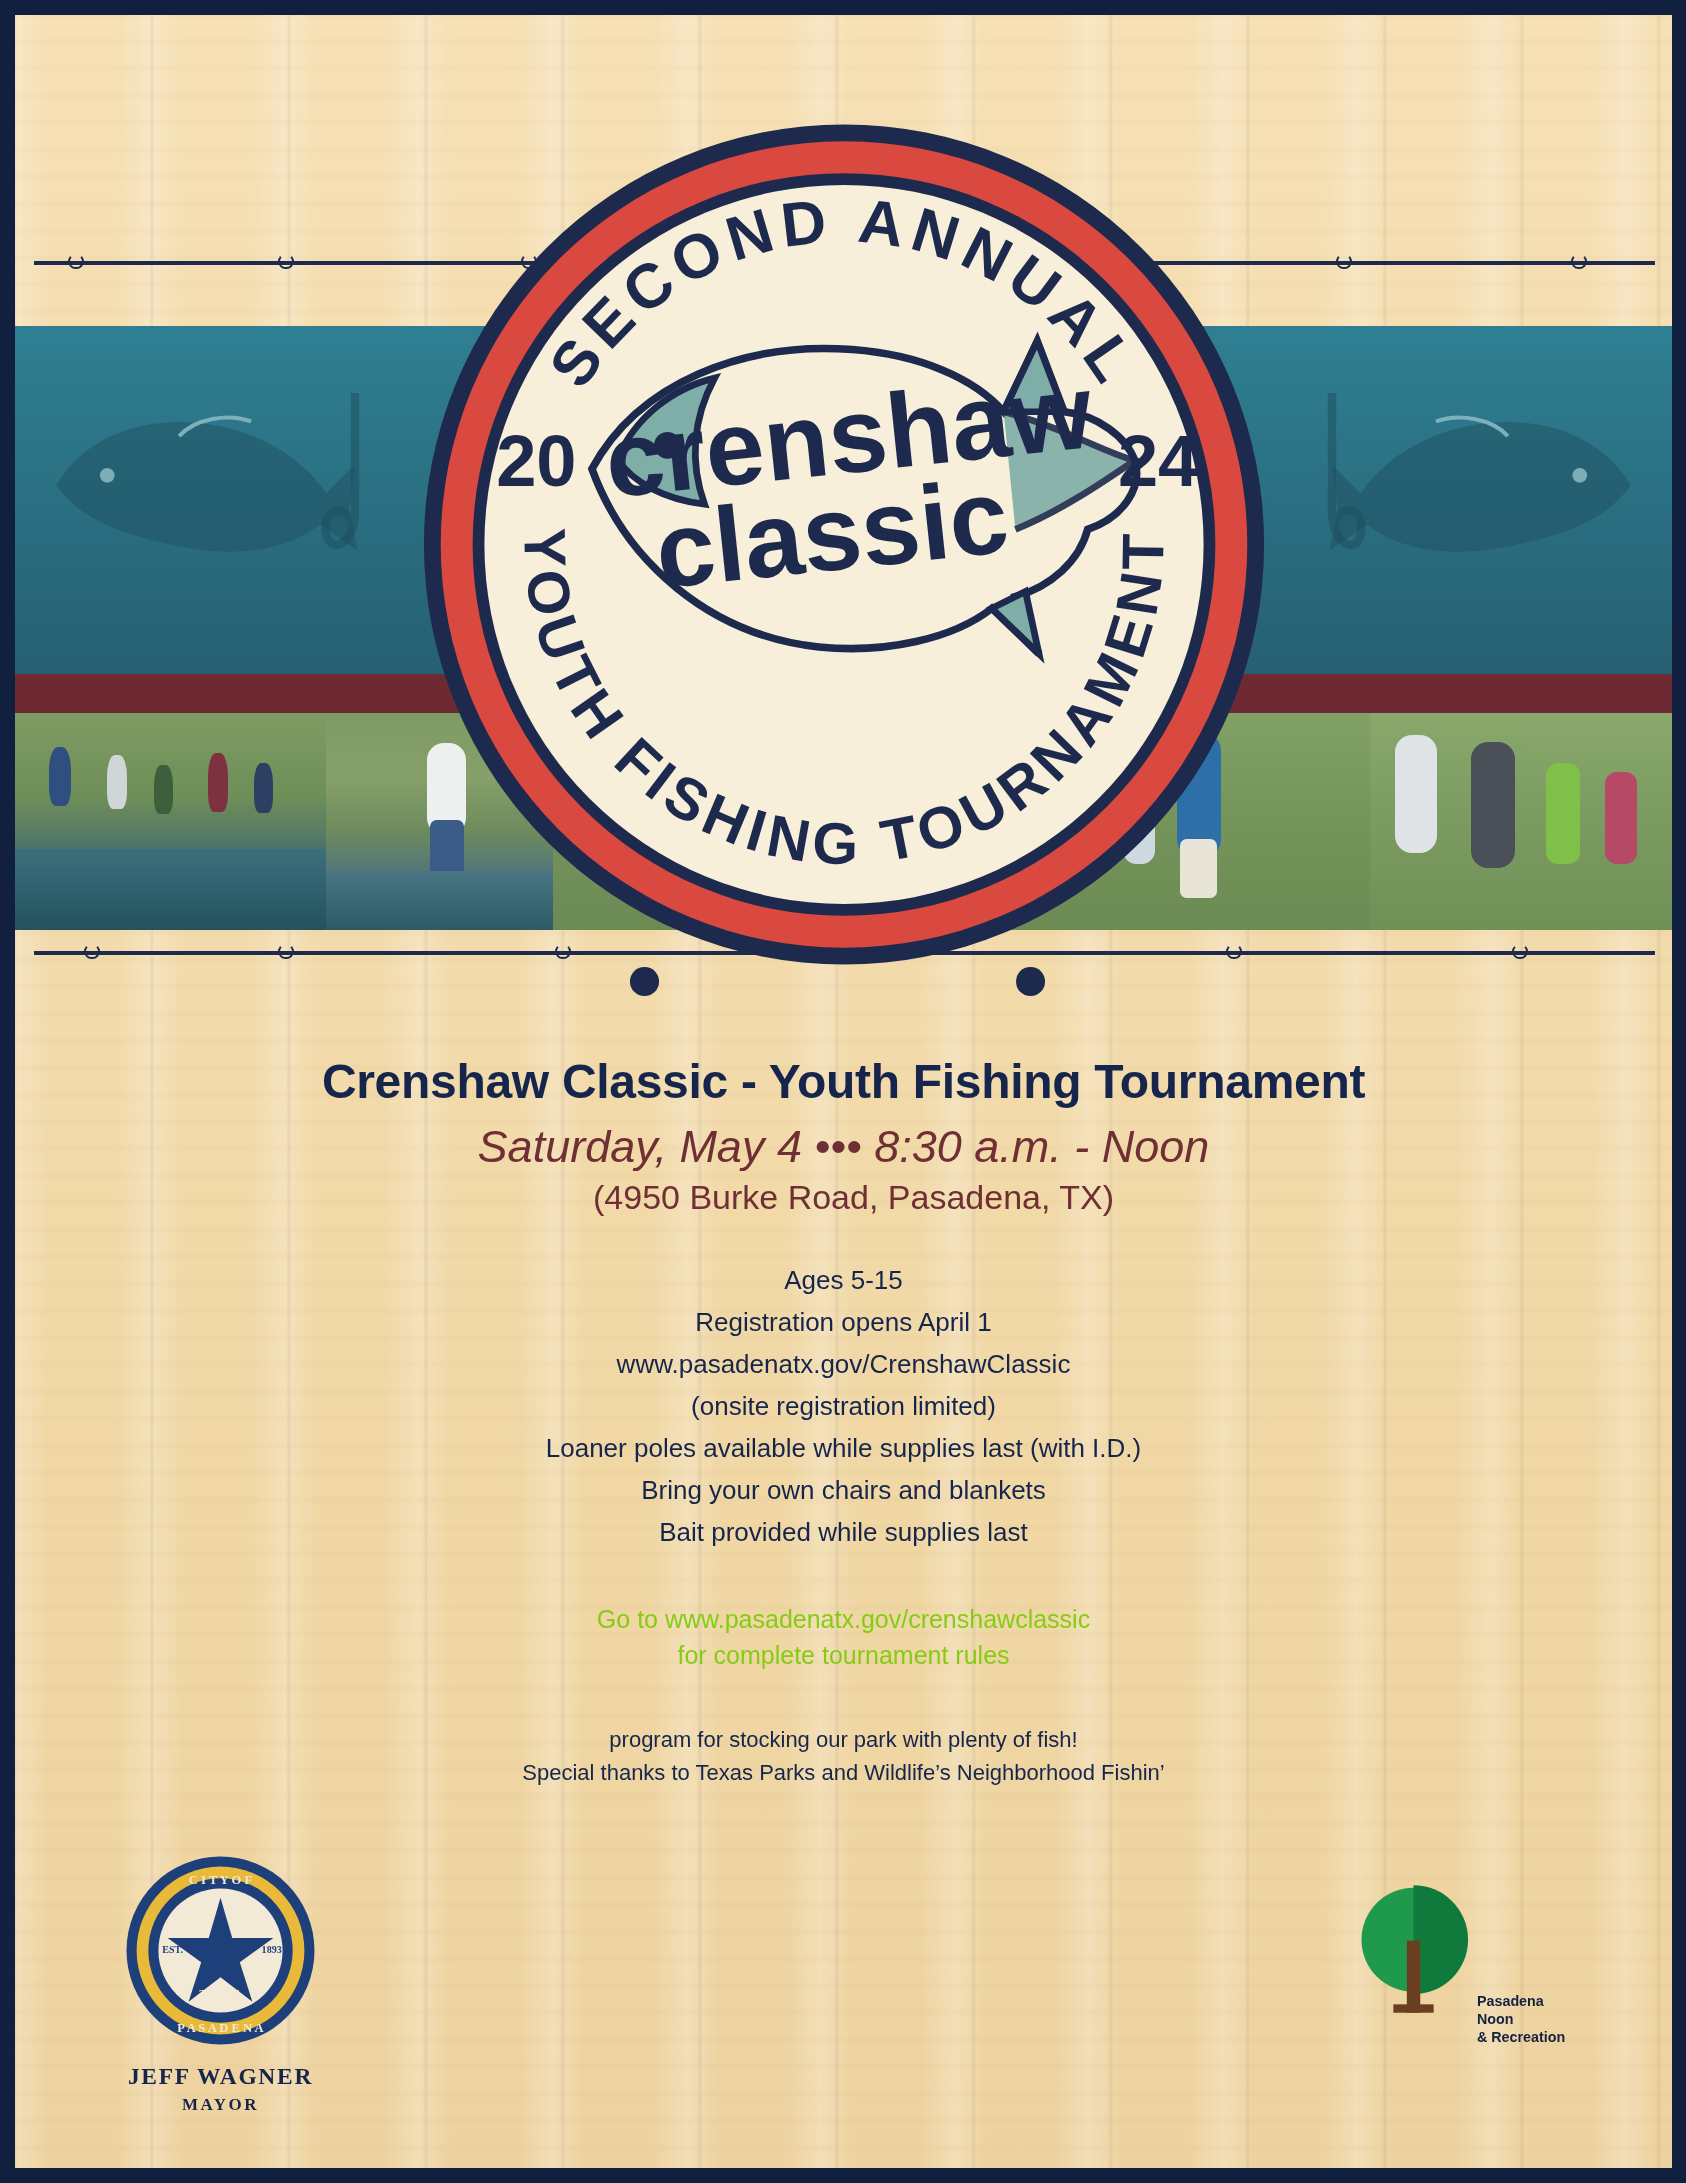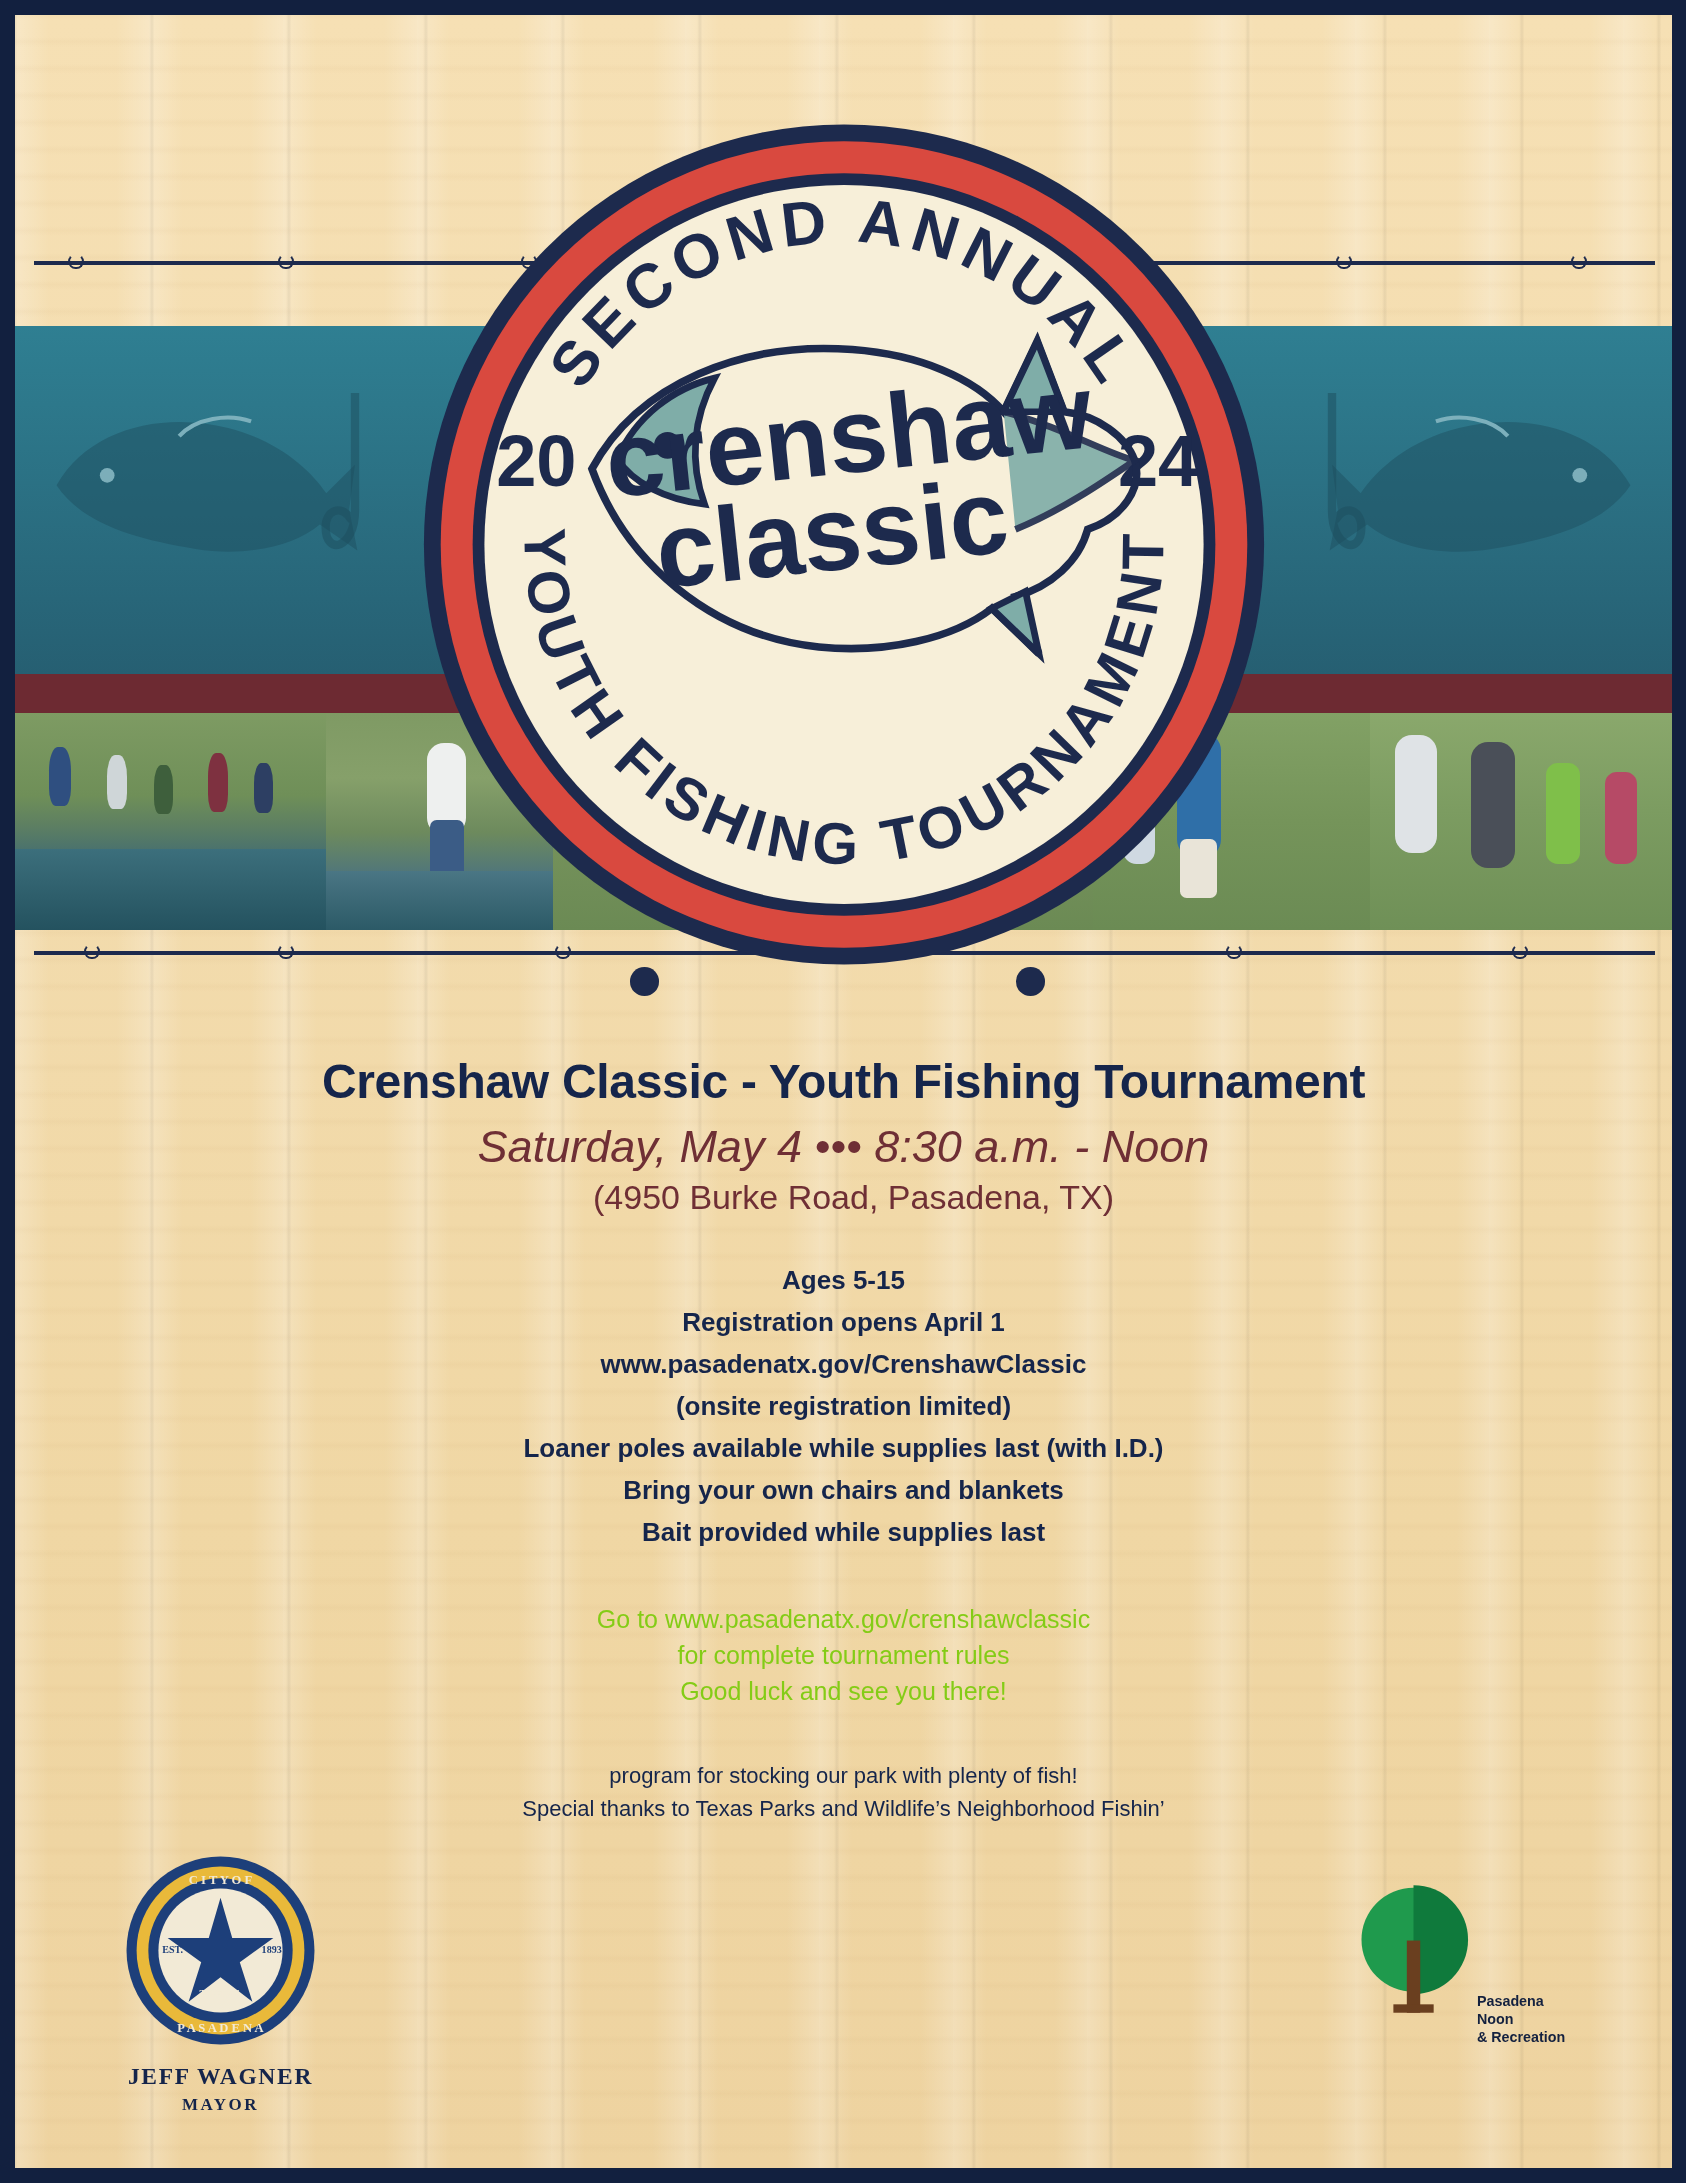--- a/index.html
+++ b/index.html
@@ -182,21 +182,21 @@
     font-weight: normal;
   }
   .address {
     font-size: 34px;
     color: #6f2f35;
     margin: 0 0 42px 0;
     padding-left: 20px;
   }
   .details {
     font-size: 26px;
-    font-weight: bold;
+    font-weight: normal;
     color: #15254b;
     line-height: 1.62;
   }
   .details div { margin: 0; }
   .cta {
     margin-top: 47px;
     font-size: 25px;
     color: #84cc16;
     line-height: 1.45;
   }
@@ -381,21 +381,20 @@
       <div>www.pasadenatx.gov/CrenshawClassic</div>
       <div>(onsite registration limited)</div>
       <div>Loaner poles available while supplies last (with I.D.)</div>
       <div>Bring your own chairs and blankets</div>
       <div>Bait provided while supplies last</div>
     </div>
 
     <div class="cta">
       <div>Go to www.pasadenatx.gov/crenshawclassic</div>
       <div>for complete tournament rules</div>
-      <div>Good luck and see you there!</div>
     </div>
 
     <div class="thanks">
       <div>program for stocking our park with plenty of fish!</div>
       <div>Special thanks to Texas Parks and Wildlife’s Neighborhood Fishin’</div>
     </div>
   </div>
 
   <div class="city-seal">
     <svg viewBox="0 0 230 230" width="193" height="193">

